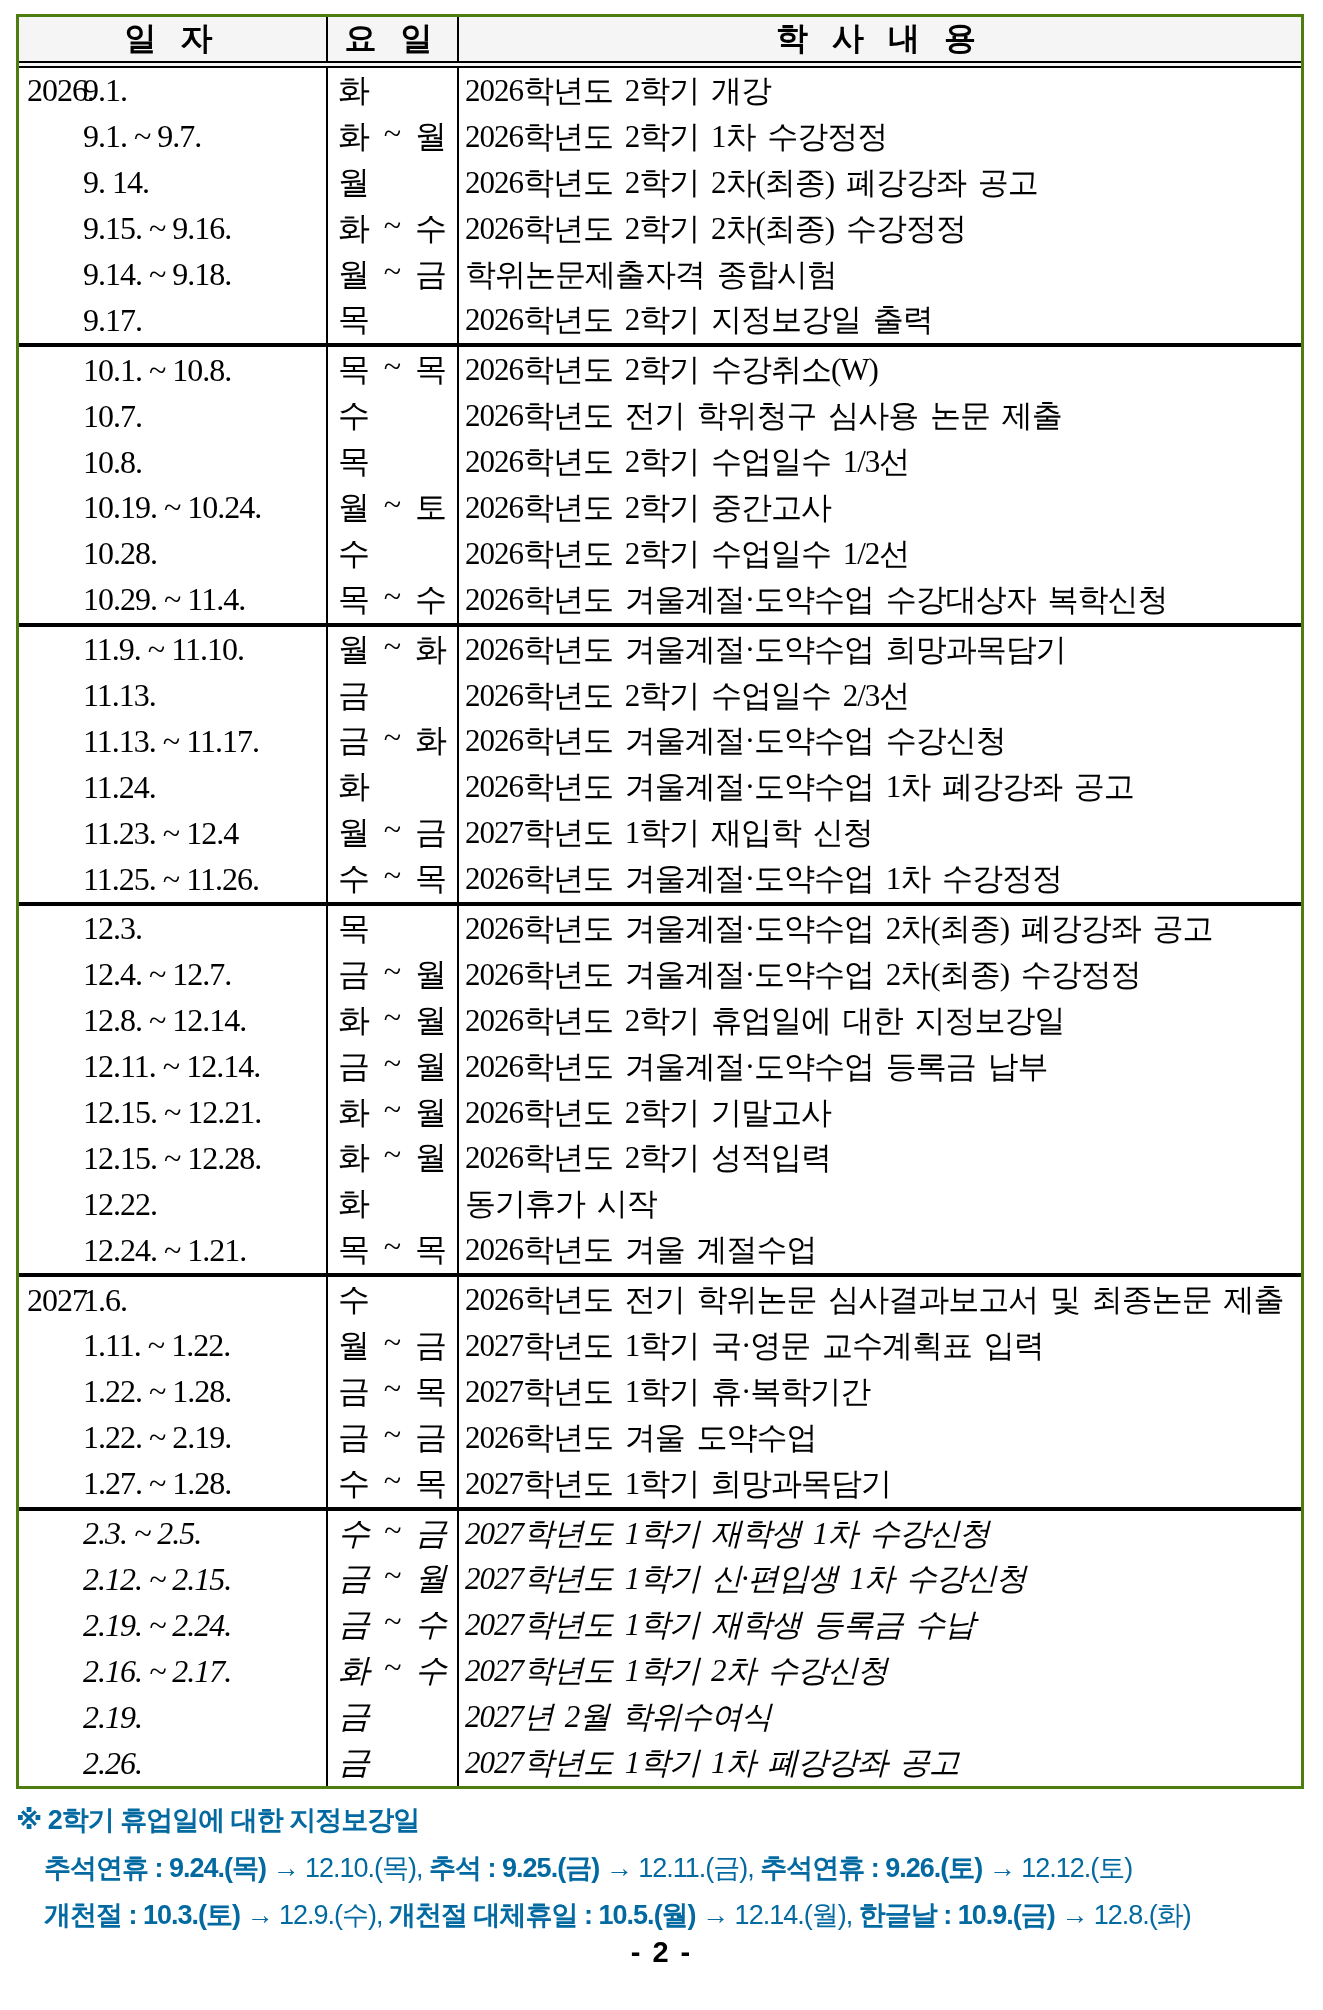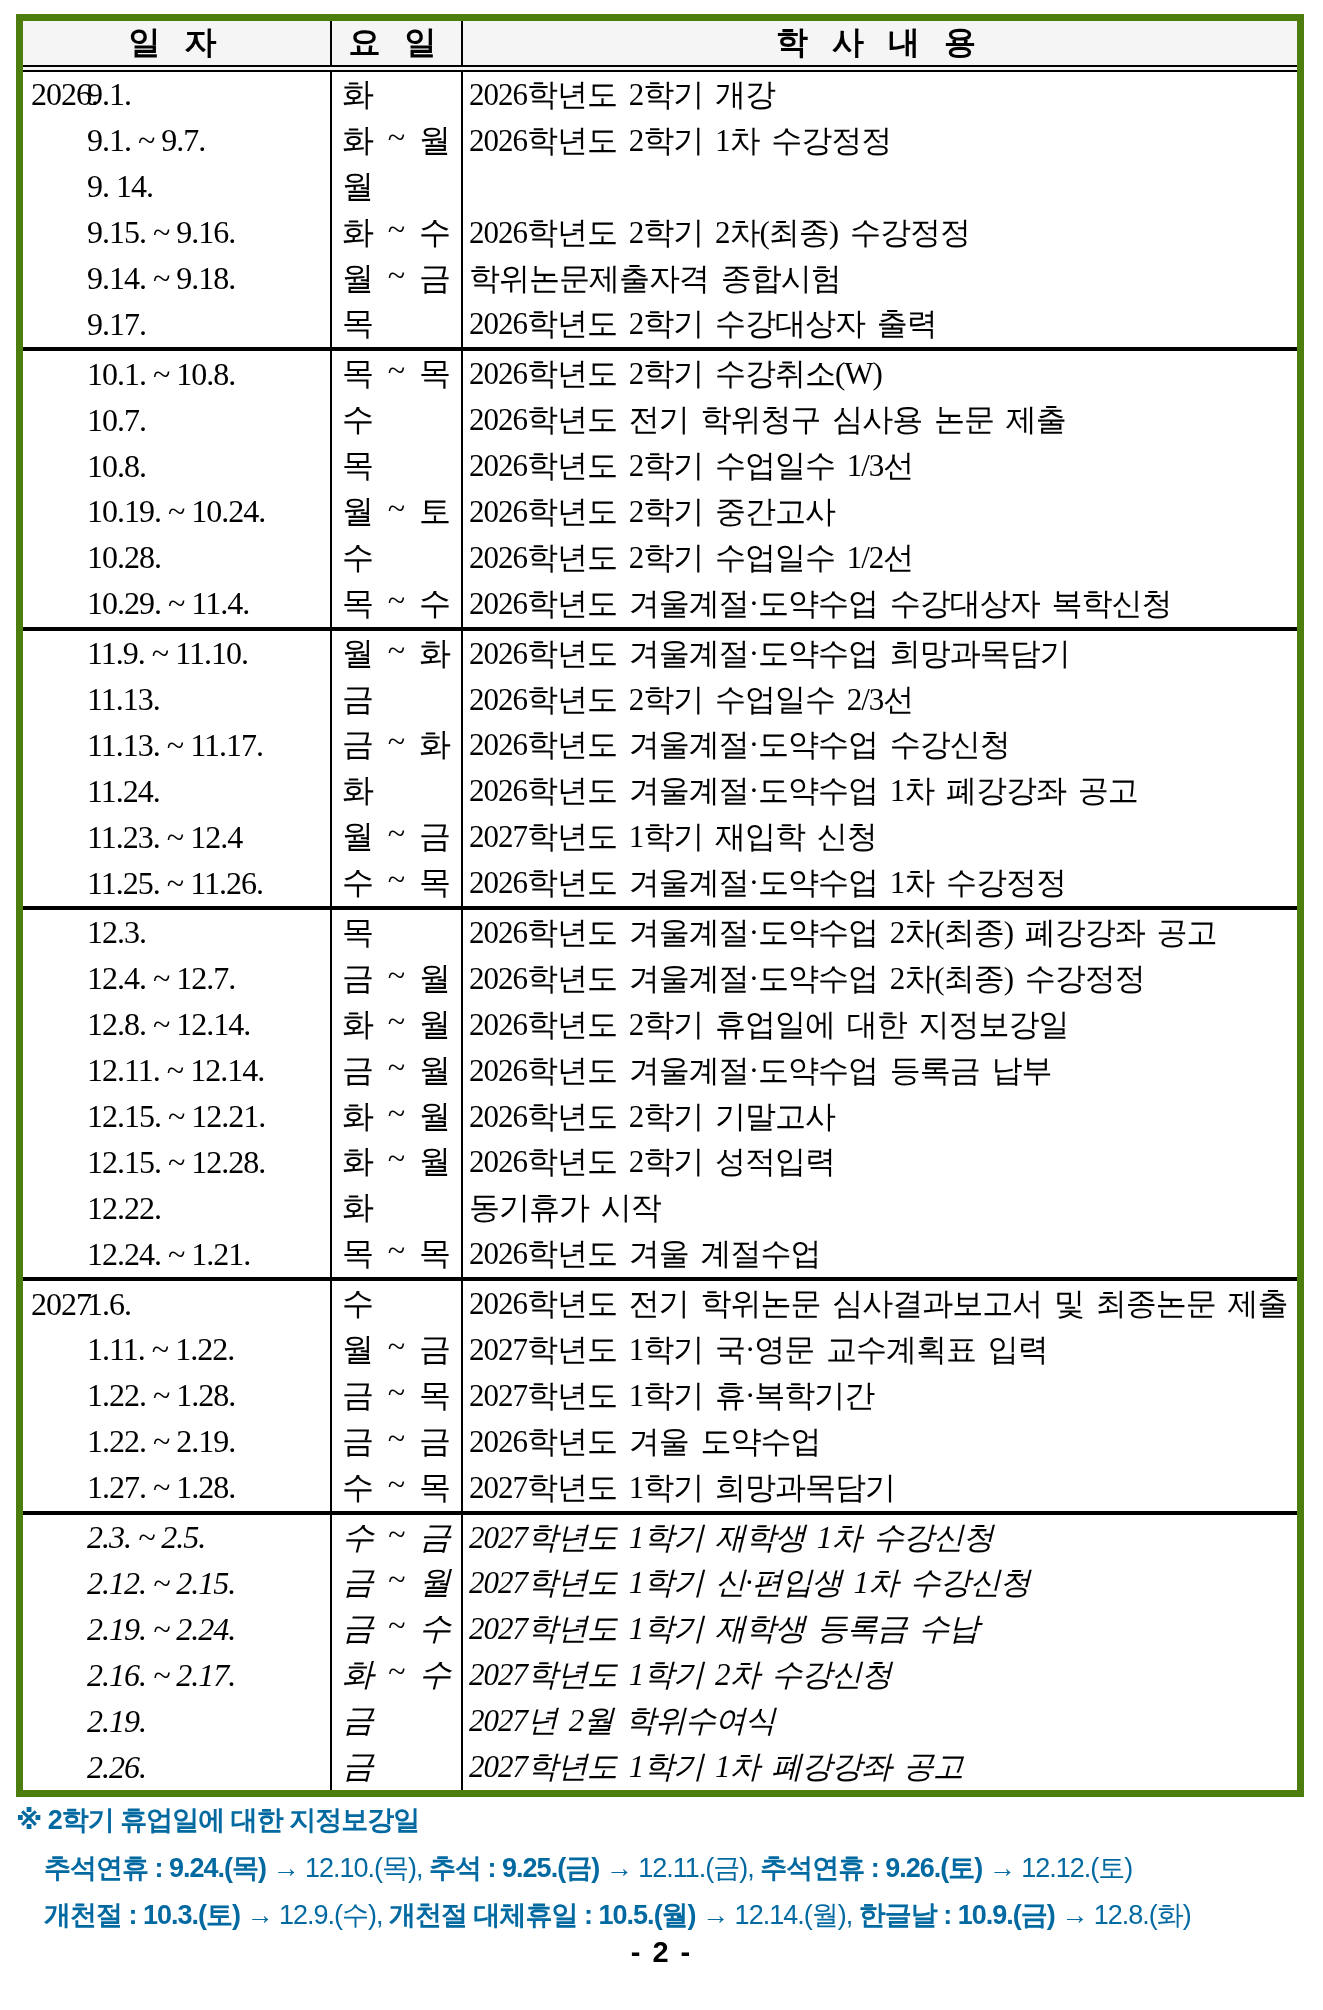--- a/index.html
+++ b/index.html
@@ -1,21 +1,21 @@
 <!DOCTYPE html>
 <html><head>
 <meta charset="utf-8">
 <style>
   html,body{margin:0;padding:0;background:#ffffff;}
   .page{position:relative;width:1323px;height:2010px;background:#fff;color:#000;overflow:hidden;}
 
   
   .calendar-table{
     position:absolute;left:16px;top:14px;width:1288px;
-    border:7px solid #4d7c0f;box-sizing:border-box;
+    border:3px solid #4d7c0f;box-sizing:border-box;
     font-family:"Liberation Serif","DejaVu Serif",serif;
   }
   .thead{
     display:grid;grid-template-columns:309px 131px 1fr;
     height:44px;border-bottom:7px double #000;background:#f5f5f5;
   }
   .th{
     display:flex;align-items:center;justify-content:center;
     font-weight:bold;font-size:32px;letter-spacing:8px;
     border-right:2px solid #000;box-sizing:border-box;white-space:nowrap;
@@ -87,20 +87,21 @@
               </div>
             </div>
             <div class="cell content">2026학년도 2학기 1차 수강정정</div>
           </div>
           <div class="row">
             <div class="cell date">
               <div class="year"></div>
               <div class="date-text">9. 14.</div>
             </div>
             <div class="cell day">월</div>
+            <div class="cell content">2026학년도 2학기 2차(최종) 폐강강좌 공고</div>
           </div>
           <div class="row">
             <div class="cell date">
               <div class="year"></div>
               <div class="date-text">9.15. ~ 9.16.</div>
             </div>
             <div class="cell day">
               <div class="day-range">
                 <div class="">화</div>
                 <div class="">~</div>
@@ -122,21 +123,21 @@
               </div>
             </div>
             <div class="cell content">학위논문제출자격 종합시험</div>
           </div>
           <div class="row">
             <div class="cell date">
               <div class="year"></div>
               <div class="date-text">9.17.</div>
             </div>
             <div class="cell day">목</div>
-            <div class="cell content">2026학년도 2학기 수강대상자 출력</div>
+            <div class="cell content">2026학년도 2학기 지정보강일 출력</div>
           </div>
         </div>
         <div class="section">
           <div class="row">
             <div class="cell date">
               <div class="year"></div>
               <div class="date-text">10.1. ~ 10.8.</div>
             </div>
             <div class="cell day">
               <div class="day-range">

